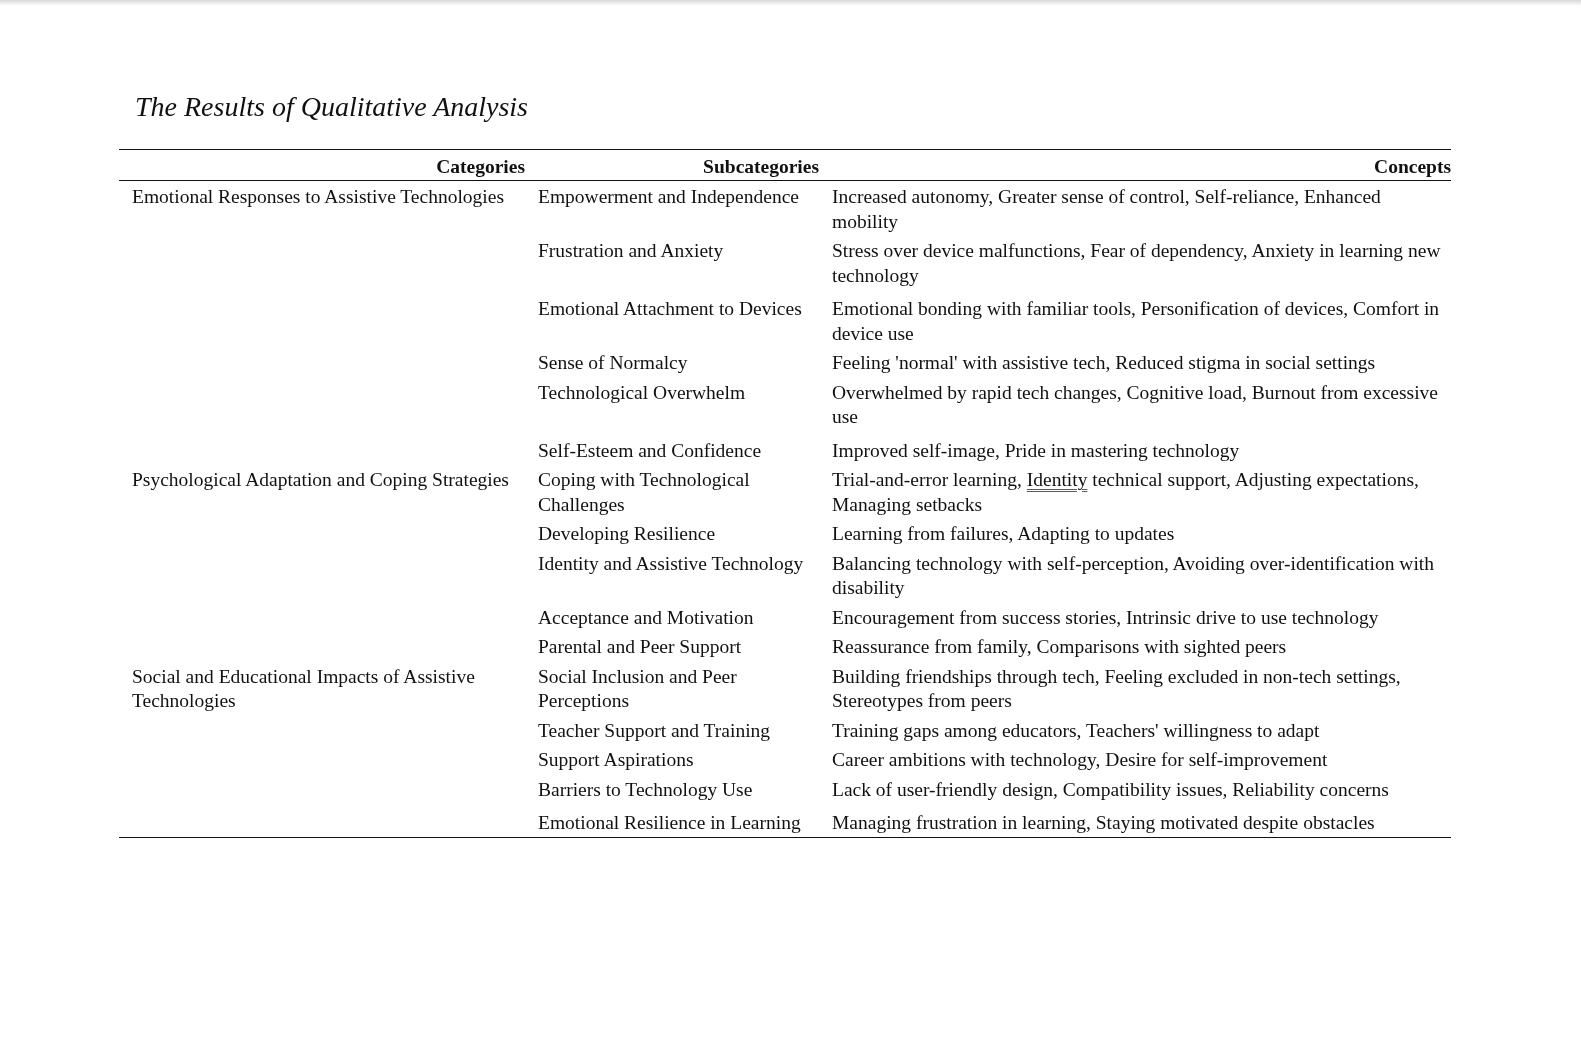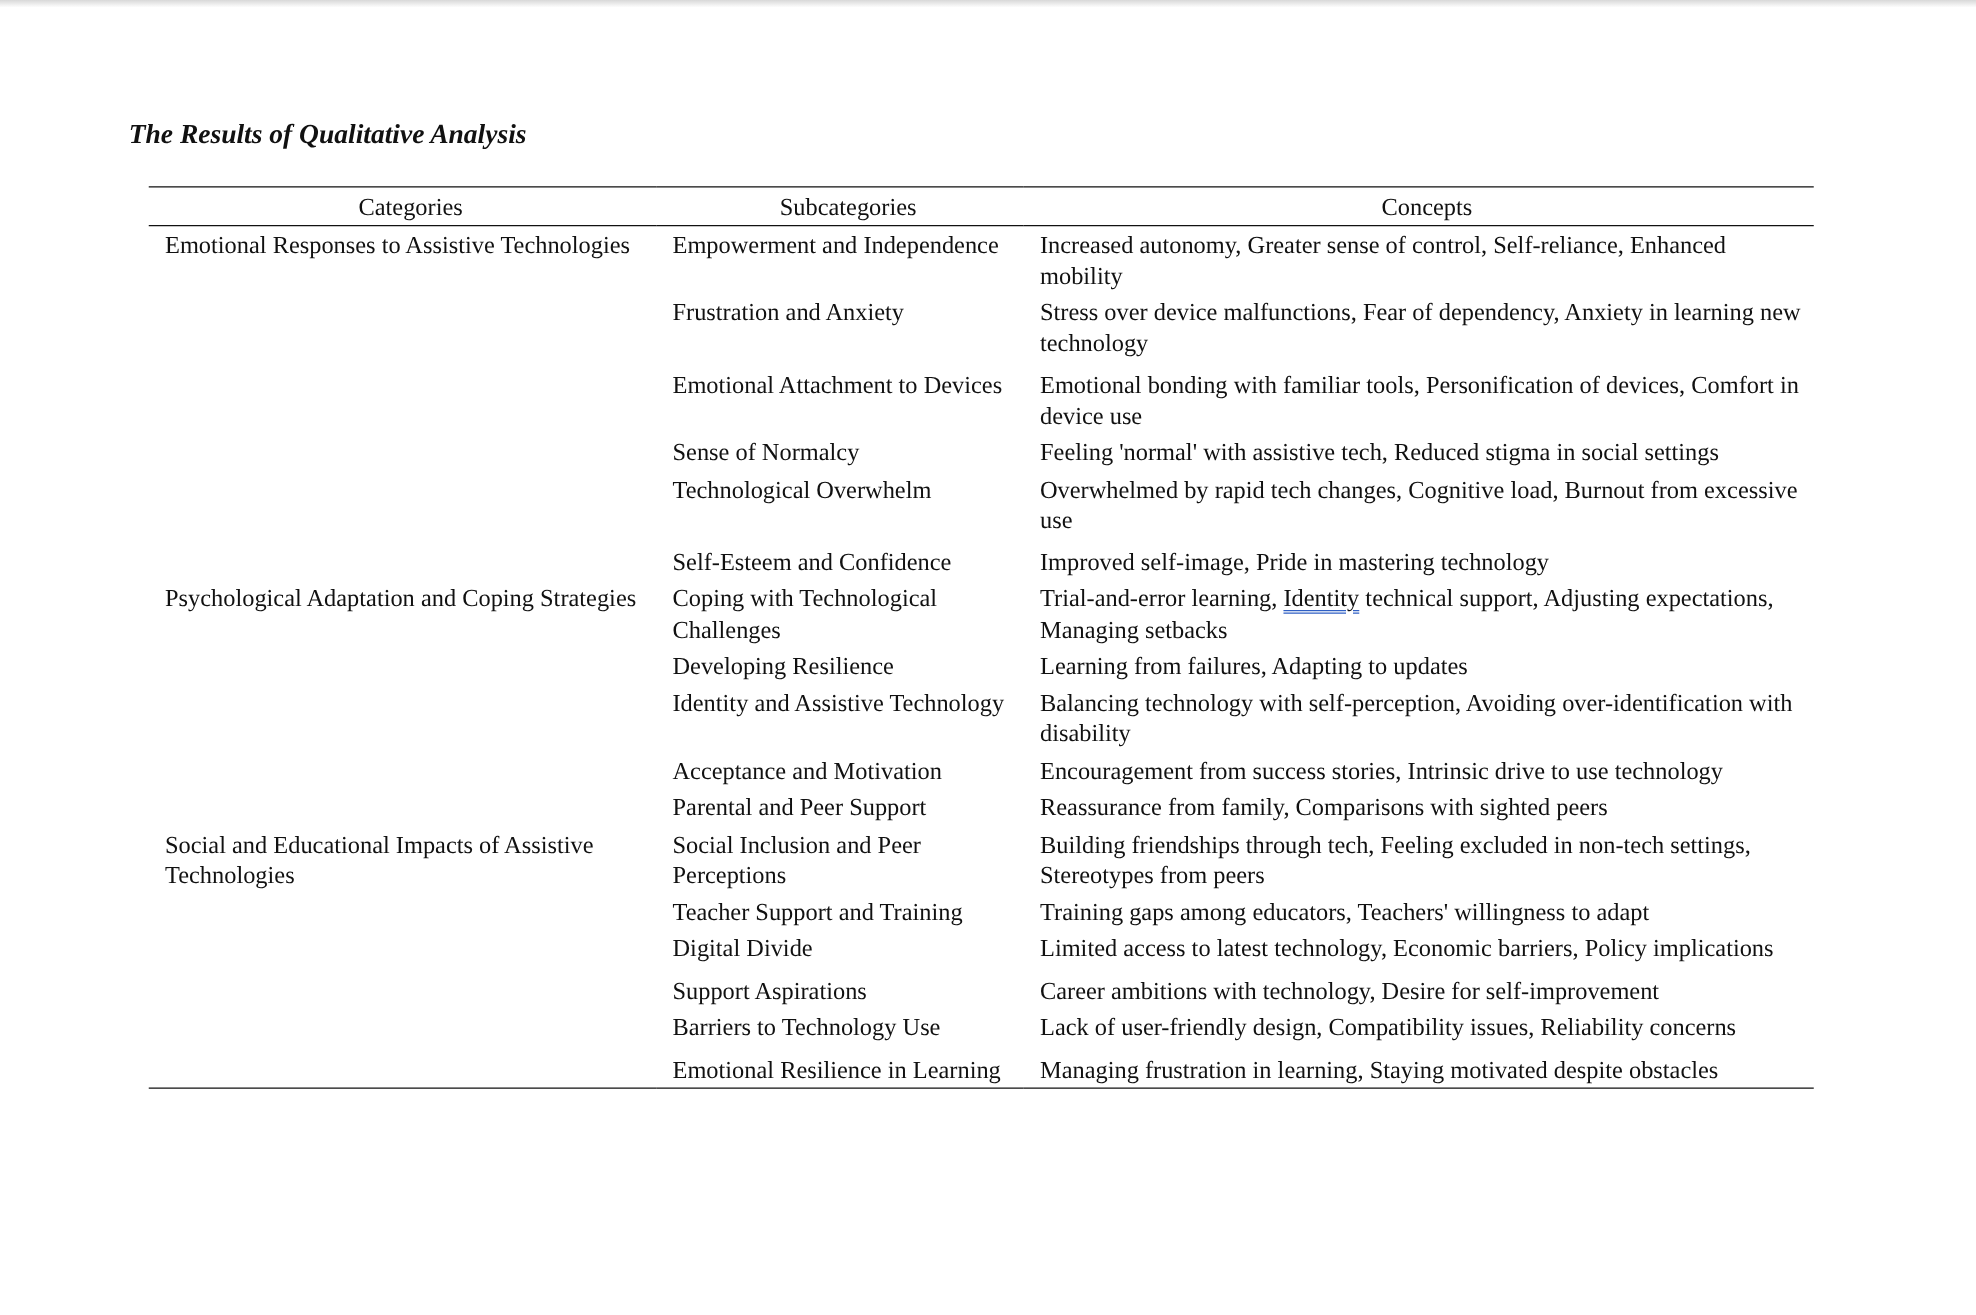--- a/index.html
+++ b/index.html
@@ -17,27 +17,26 @@
     }
     .top-shadow {
       position: absolute;
       left: 0; top: 0;
       width: 100%;
       height: 6px;
       background: linear-gradient(to bottom, #d8d8d8, rgba(255,255,255,0));
     }
     .doc-title {
       position: absolute;
-      left: 103px;
+      left: 135px;
       top: 93px;
       font-style: italic;
-      font-size: 22px;
+      font-size: 28px;
       line-height: 28px;
       white-space: nowrap;
-      font-weight: bold;
     }
     .table-wrap {
       position: absolute;
       left: 119px;
       top: 149px;
       width: 1332px;
     }
     table {
       border-collapse: collapse;
       width: 1332px;
@@ -46,22 +45,22 @@
       line-height: 24.5px;
     }
     thead tr {
       border-top: 1.5px solid #111;
       border-bottom: 1.5px solid #111;
     }
     tbody tr:last-child {
       border-bottom: 1.5px solid #111;
     }
     th {
-      font-weight: normal;
-      text-align: center;
+      font-weight: bold;
+      text-align: right;
       padding: 5px 0 0 13px;
       height: 25px;
       vertical-align: top;
     }
     td {
       vertical-align: top;
       padding: 4px 0 1px 13px;
     }
     col.c1 { width: 406px; }
     col.c2 { width: 294px; }
@@ -155,25 +154,20 @@
       <tr>
         <td>Social and Educational Impacts of Assistive Technologies</td>
         <td>Social Inclusion and Peer Perceptions</td>
         <td>Building friendships through tech, Feeling excluded in non-tech settings, Stereotypes from peers</td>
       </tr>
       <tr>
         <td></td>
         <td>Teacher Support and Training</td>
         <td>Training gaps among educators, Teachers' willingness to adapt</td>
       </tr>
-      <tr class="tall">
-        <td></td>
-        <td>Digital Divide</td>
-        <td>Limited access to latest technology, Economic barriers, Policy implications</td>
-      </tr>
       <tr>
         <td></td>
         <td>Support Aspirations</td>
         <td>Career ambitions with technology, Desire for self-improvement</td>
       </tr>
       <tr class="tall">
         <td></td>
         <td>Barriers to Technology Use</td>
         <td>Lack of user-friendly design, Compatibility issues, Reliability concerns</td>
       </tr>

